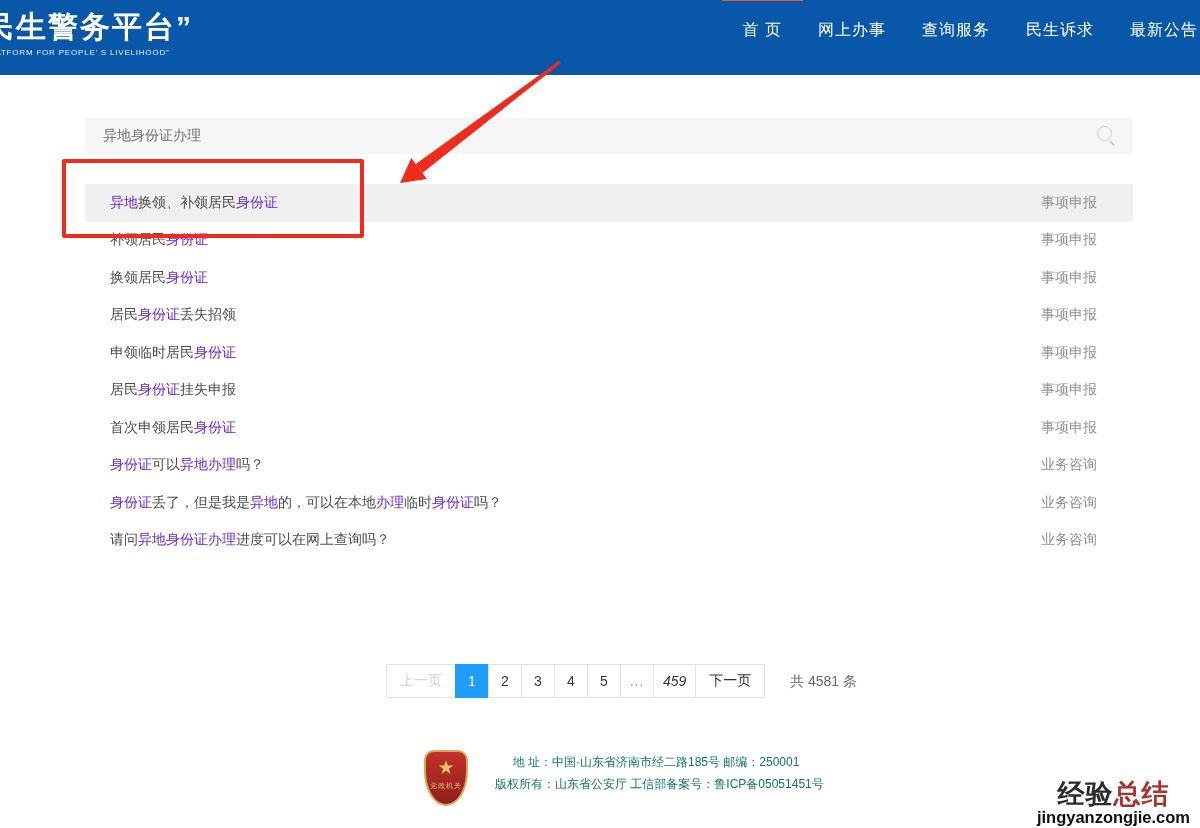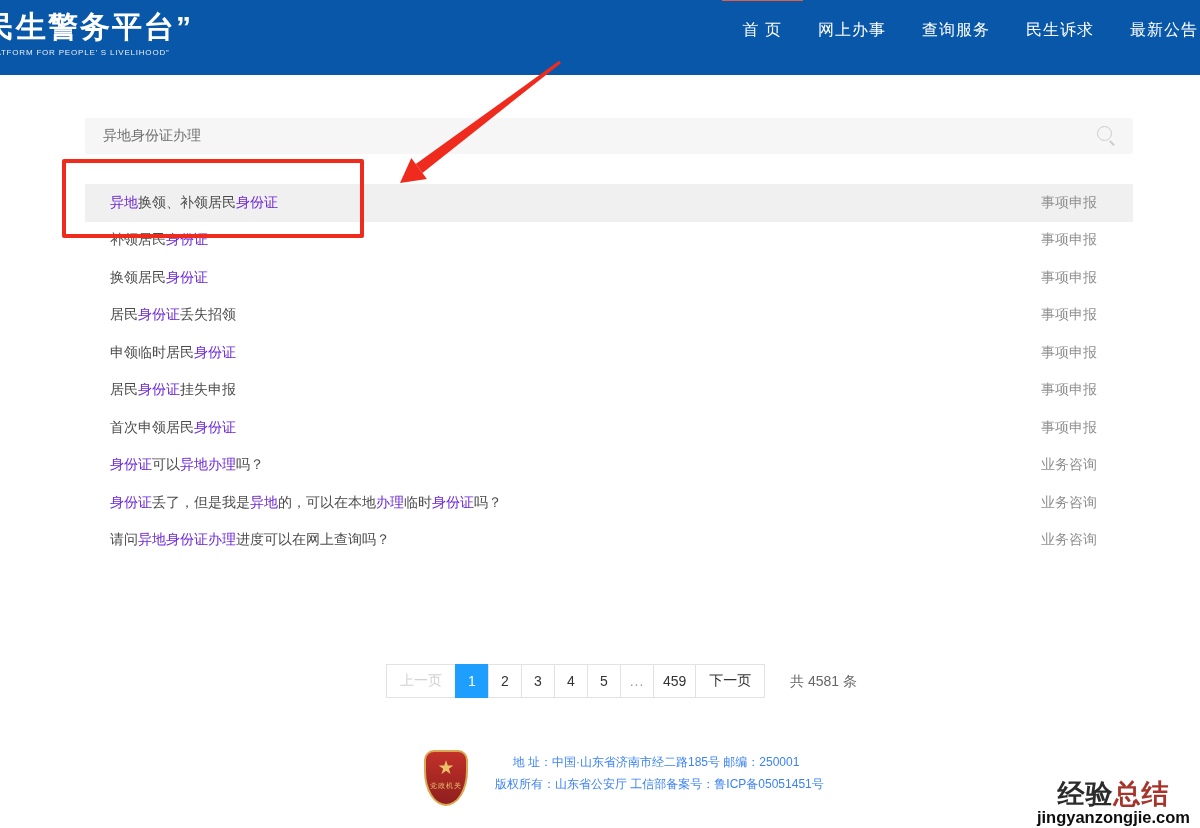--- a/index.html
+++ b/index.html
@@ -64,38 +64,38 @@
   .pagination{
     position:absolute;left:386px;top:664px;display:flex;align-items:center;
   }
   .page-btn{
     min-width:34px;height:34px;box-sizing:border-box;border:1px solid #e2e2e2;
     margin-left:-1px;display:flex;align-items:center;justify-content:center;
     font-size:14px;color:#333333;background:#ffffff;cursor:pointer;white-space:nowrap;
   }
   .page-btn:first-child{margin-left:0;}
   .page-btn.wide{padding:0 13px;}
-  .page-btn.num459{padding:0 9px;}
+  .page-btn.num459{padding:0 9px;font-style:italic;}
   .page-btn.disabled{color:#d2d2d2;cursor:default;}
   .page-btn.dots{color:#999999;border-color:#e2e2e2;letter-spacing:1px;}
   .page-btn.active{background:#1e9fff;border-color:#1e9fff;color:#ffffff;}
   .page-total{font-size:14px;color:#666666;margin-left:12px;white-space:nowrap;}
   
   .footer-badge{
     position:absolute;left:424px;top:750px;width:44px;height:56px;
     background:linear-gradient(#c23129,#8e1f1f);
     border:2px solid #d9a850;border-radius:10px 10px 50% 50%/10px 10px 62% 62%;
     box-sizing:border-box;display:flex;flex-direction:column;align-items:center;
     justify-content:flex-start;
   }
   .badge-star{color:#e9c26a;font-size:19px;line-height:26px;margin-top:3px;}
   .badge-label{color:#e9c26a;font-size:7px;letter-spacing:1px;white-space:nowrap;}
   .footer-lines{
     position:absolute;left:495px;top:751px;width:322px;text-align:center;
-    font-size:12px;color:#3b82f6;line-height:22px;white-space:nowrap;
+    font-size:12px;color:#0f766e;line-height:22px;white-space:nowrap;
   }
   
   .watermark{position:absolute;right:10px;bottom:2px;text-align:center;z-index:5;}
   .wm-title{font-size:27px;font-weight:bold;line-height:28px;letter-spacing:1px;}
   .wm-black{color:#2b2b2b;}
   .wm-red{color:#a6342b;}
   .wm-domain{font-size:16.5px;font-weight:bold;color:#0d0d0d;line-height:18px;}
   
   .anno-box{
     position:absolute;left:62px;top:159px;width:294px;height:71px;

